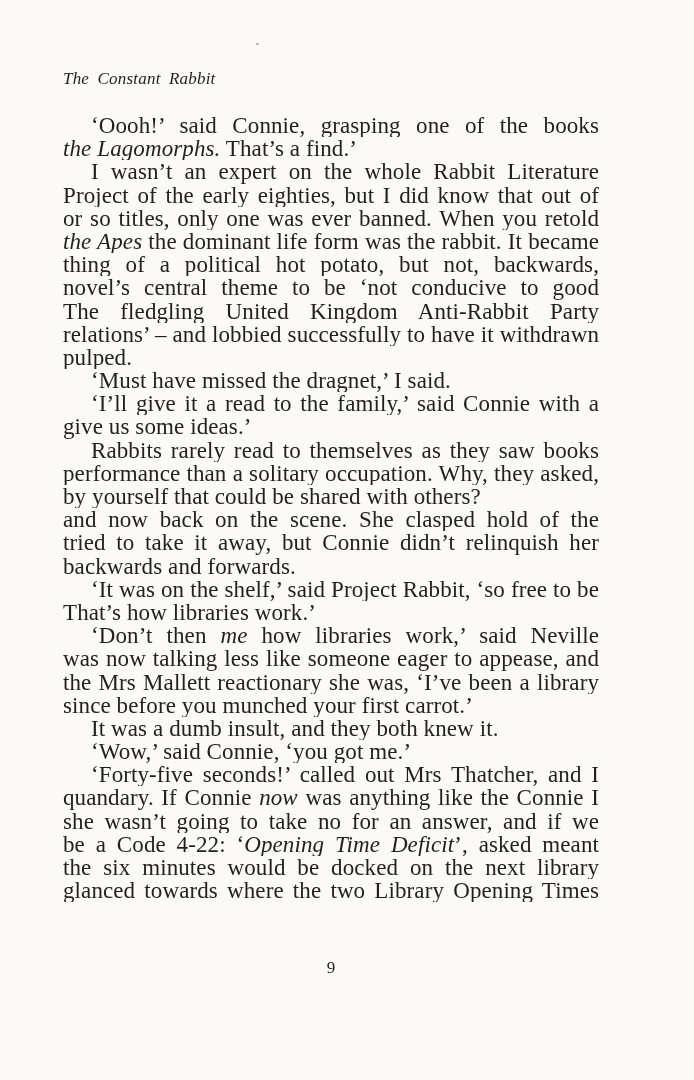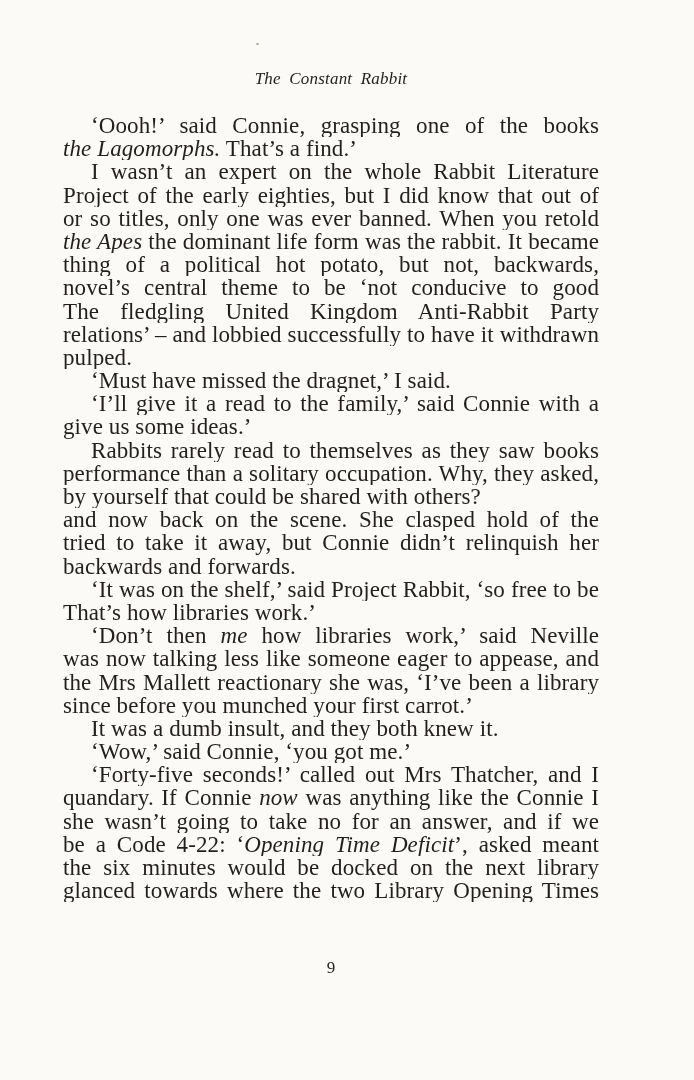--- a/index.html
+++ b/index.html
@@ -15,21 +15,21 @@
     background: #fbfaf7;
     color: #221f1c;
     font-family: "Liberation Serif", "DejaVu Serif", serif;
     overflow: hidden;
   }
   .running-header {
     position: absolute;
     top: 68px;
     left: 63px;
     width: 536px;
-    text-align: center;
+    text-align: left;
     font-style: italic;
     font-size: 17px;
     line-height: 22px;
     word-spacing: 4px;
     letter-spacing: 0.2px;
   }
   .text-block {
     position: absolute;
     top: 114px;
     left: 63px;

